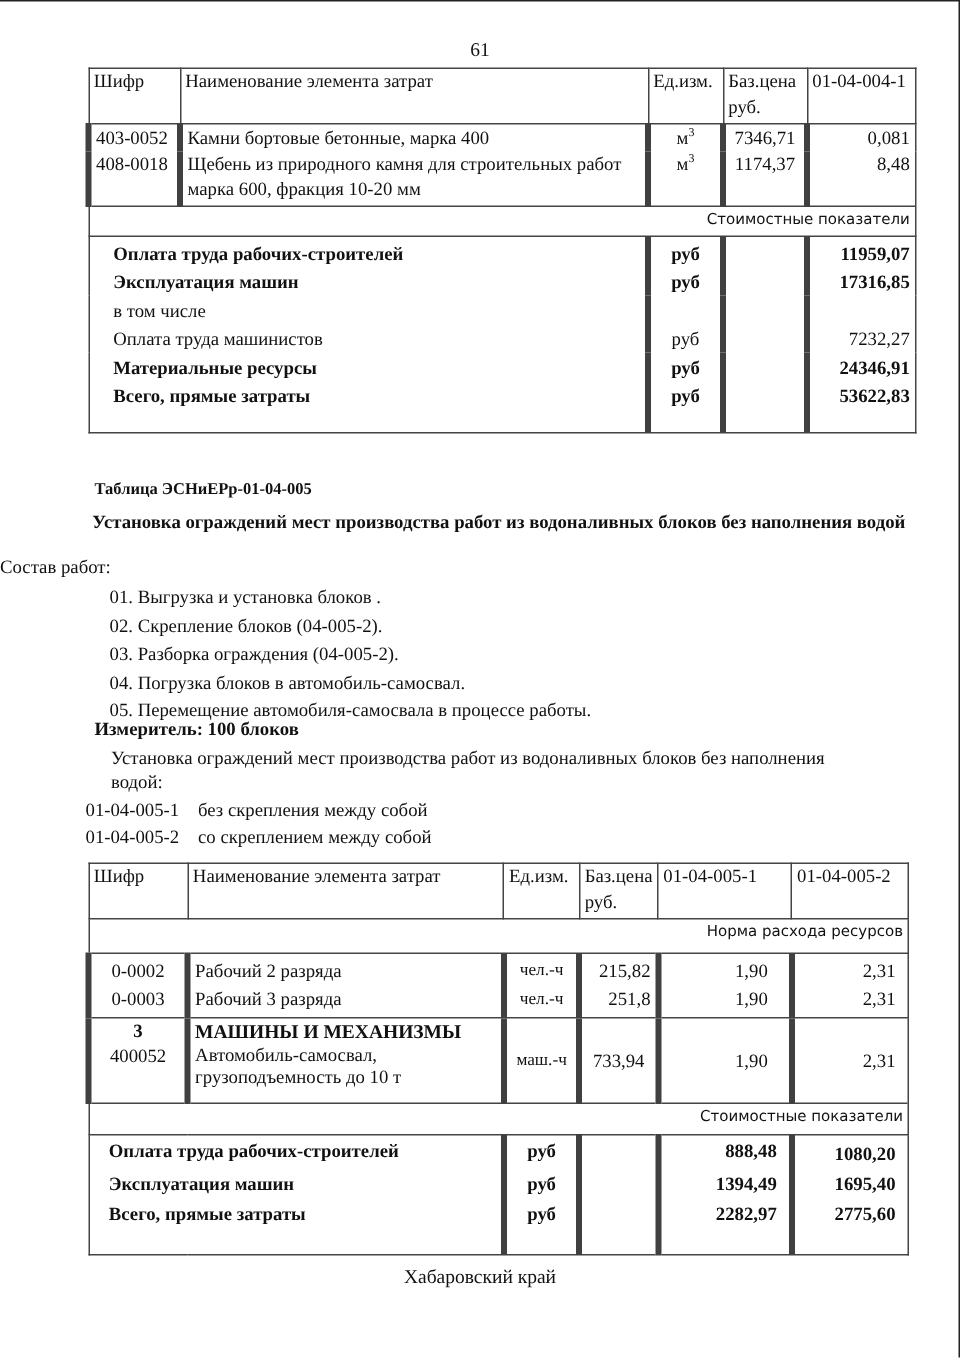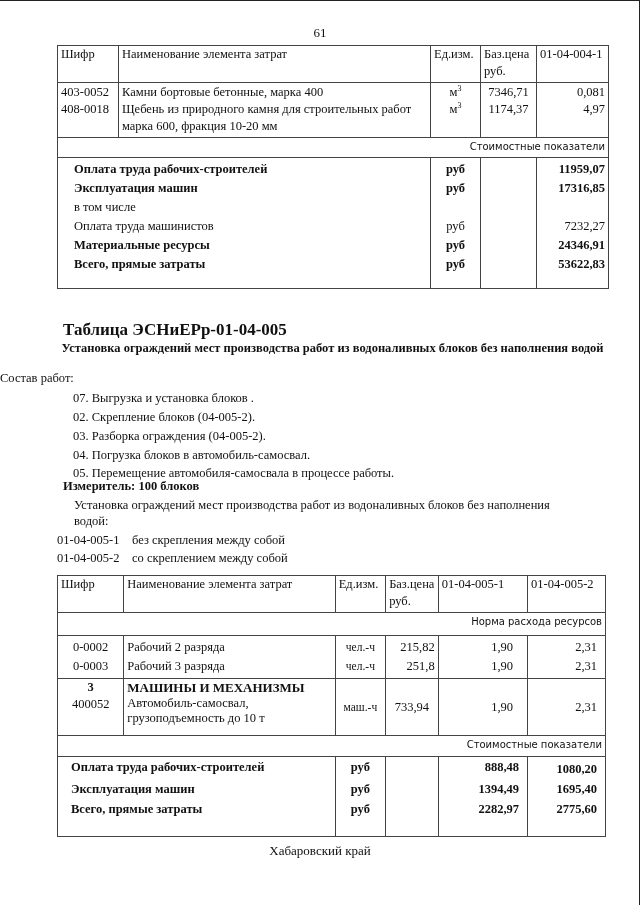--- a/index.html
+++ b/index.html
@@ -5,27 +5,27 @@
   html, body { margin: 0; padding: 0; background: #ffffff; }
   body { width: 640px; height: 905px; position: relative; overflow: hidden;
          font-family: "Liberation Serif", "DejaVu Serif", serif; color: #111; font-size: 12.5px; }
   .topline { position: absolute; left: 0; top: 0; width: 640px; height: 1px; background: #222; }
   .rightline { position: absolute; right: 0; top: 0; width: 1px; height: 905px; background: #222; }
   .pagenum { position: absolute; top: 25px; left: 0; width: 640px; text-align: center; font-size: 13px; }
   table.t { position: absolute; border-collapse: collapse; table-layout: fixed; }
   table.t td { padding: 0 3px; vertical-align: top; line-height: 17px; white-space: nowrap; }
   .hdr td { border: 1px solid #444; vertical-align: middle; height: 36px; line-height: 13px; }
   .sec td { border: 1px solid #444; font-family: "DejaVu Sans", sans-serif; font-size: 10px; text-align: right; height: 19px; vertical-align: middle; padding-right: 8px; }
-  .vl { border-left: 1px solid #404040; border-right: 1px solid #444; }
+  .vl { border-left: 4px solid #404040; border-right: 1px solid #444; }
   .r { text-align: right; }
   .c { text-align: center; }
   .b { font-weight: bold; }
   .sup { font-size: 8px; vertical-align: super; line-height: 0; }
   .bottom td { border-bottom: 1px solid #444; }
-  .title1 { position: absolute; left: 63px; top: 320px; font-weight: bold; font-size: 17px; }
+  .title1 { position: absolute; left: 63px; top: 320px; font-weight: bold; font-size: 11px; }
   .title2 { position: absolute; left: 60px; top: 340px; width: 545px; text-align: center; font-weight: bold; font-size: 12.5px; line-height: 17px; }
   .subtitle { position: absolute; left: 0; top: 371px; width: 536px; font-size: 12.5px; }
   .work { position: absolute; left: 73px; font-size: 12.5px; }
   .meter { position: absolute; left: 63px; top: 479px; font-weight: bold; font-size: 12.5px; }
   .desc { position: absolute; left: 74px; top: 497px; width: 510px; font-size: 12.5px; line-height: 16px; }
   .variant { position: absolute; left: 57px; font-size: 12.5px; }
   .variant span.code { display: inline-block; width: 75px; }
   .footer { position: absolute; top: 843px; left: 0; width: 640px; text-align: center; font-size: 13px; }
 </style>
 </head>
@@ -60,21 +60,21 @@
     <td class="vl r" style="padding-top:1px">0,081</td>
   </tr>
   <tr>
     <td class="vl" style="height:36px">408-0018</td>
     <td class="vl">
           <div>Щебень из природного камня для строительных работ</div>
           <div>марка 600, фракция  10-20 мм</div>
         </td>
     <td class="vl c"><span>м</span><span class="sup">3</span></td>
     <td class="vl c">1174,37</td>
-    <td class="vl r">4,97</td>
+    <td class="vl r">8,48</td>
   </tr>
   <tr class="sec">
     <td colspan="5">Стоимостные показатели</td>
   </tr>
   <tr>
     <td colspan="2" class="b" style="border-left:1px solid #444; padding-left:16px; padding-top:3px">Оплата труда рабочих-строителей</td>
     <td class="vl b c" style="padding-top:3px">руб</td>
     <td class="vl"></td>
     <td class="vl b r" style="padding-top:3px">11959,07</td>
   </tr>
@@ -107,21 +107,21 @@
     <td class="vl b c" style="padding-top:2px">руб</td>
     <td class="vl"></td>
     <td class="vl b r" style="padding-top:2px">53622,83</td>
   </tr>
 </tbody>
   </table>
 
 <div class="title1">Таблица  ЭСНиЕРр-01-04-005</div>
 <div class="title2">Установка ограждений мест производства работ из водоналивных блоков без наполнения водой</div>
 <div class="subtitle">Состав работ:</div>
-<div class="work" style="top:391px">07. Выгрузка и установка блоков .</div>
+<div class="work" style="top:391px">01. Выгрузка и установка блоков .</div>
 <div class="work" style="top:410px">02. Скрепление блоков (04-005-2).</div>
 <div class="work" style="top:429px">03. Разборка ограждения (04-005-2).</div>
 <div class="work" style="top:448px">04. Погрузка блоков в автомобиль-самосвал.</div>
 <div class="work" style="top:466px">05. Перемещение автомобиля-самосвала в процессе работы.</div>
 <div class="meter">Измеритель: 100 блоков</div>
 <div class="desc">Установка ограждений мест производства работ из водоналивных блоков без наполнения водой:</div>
 <div class="variant" style="top:533px"><span class="code">01-04-005-1</span><span>без скрепления между собой</span></div>
 <div class="variant" style="top:551px"><span class="code">01-04-005-2</span><span>со скреплением между собой</span></div>
 
 <table class="t" style="left:57px; top:575px; width:549px;">

